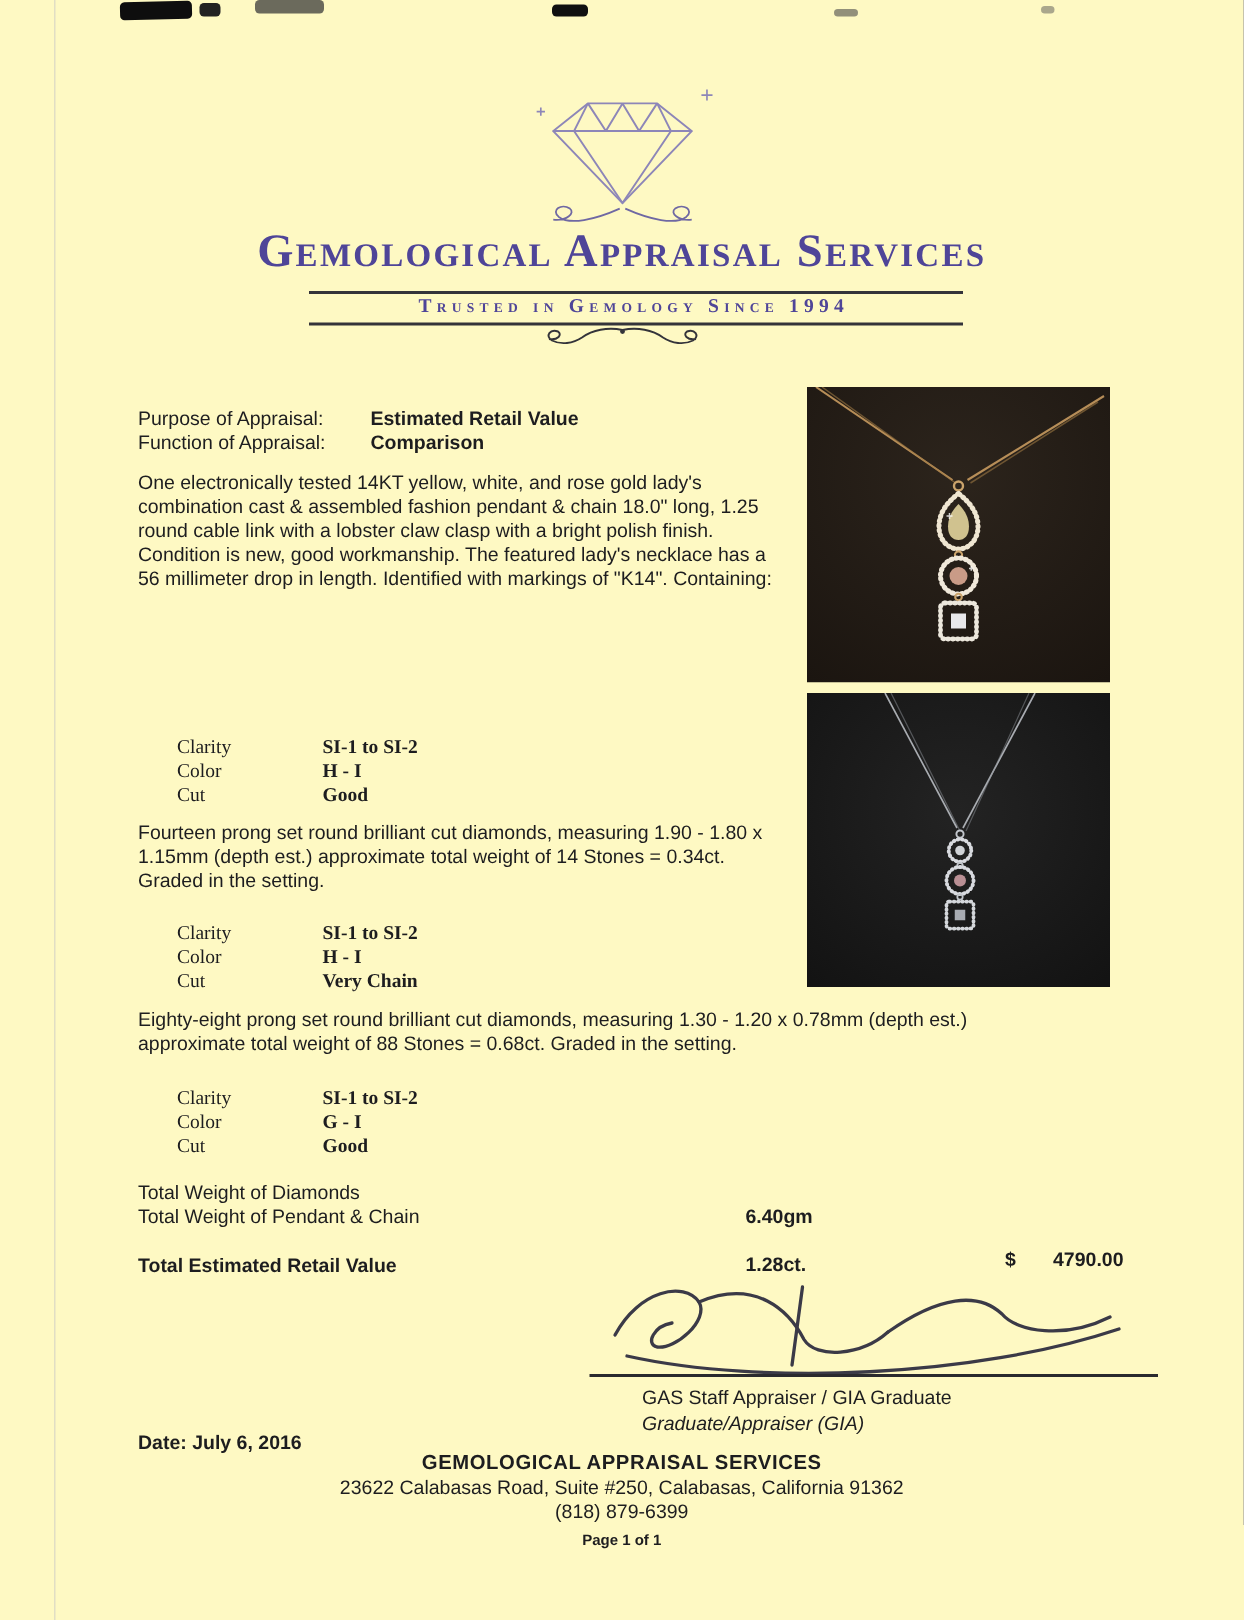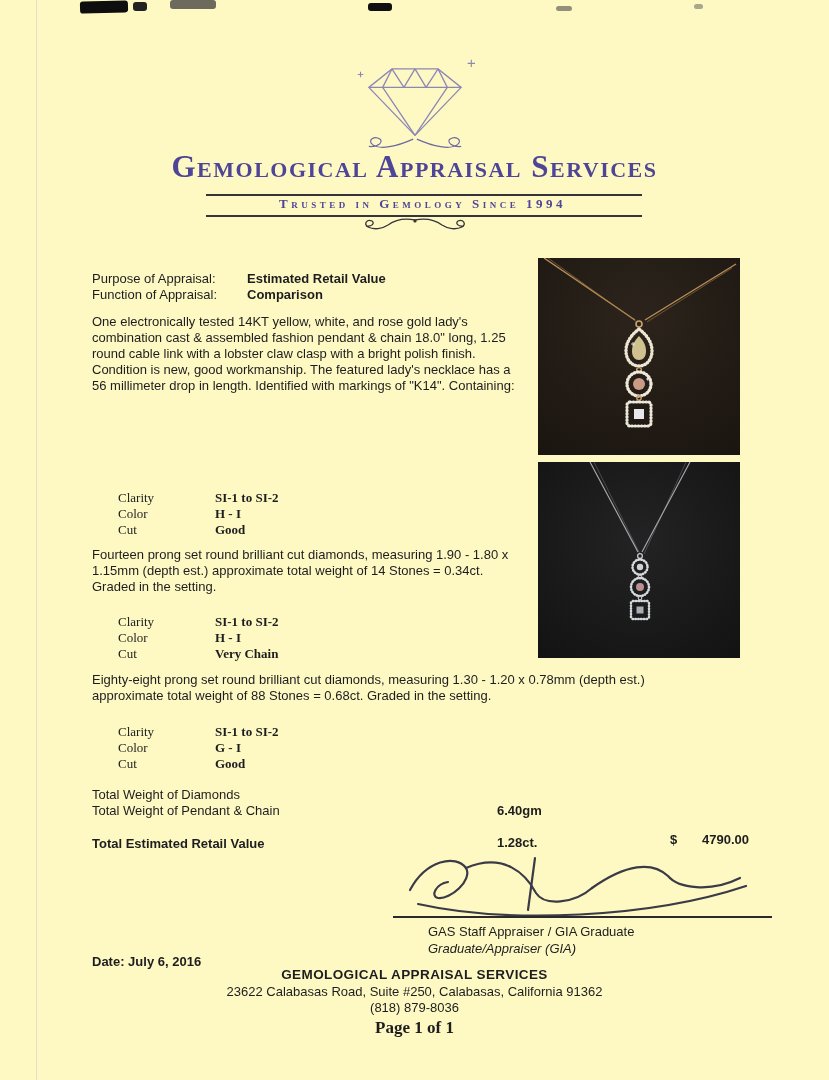--- a/index.html
+++ b/index.html
@@ -73,21 +73,21 @@
   .sig-line { position:absolute; left:393px; top:916px; width:379px; height:2px; background:#2a2a2e; }
   .date-line { left:92px; top:930px; font-weight:bold;margin-top:24px; }
   .appr-title { left:428px; top:924px; font-weight:normal; }
   .appr-sub { left:428px; top:941px; font-style:italic; }
 
   
   .foot { position:absolute; left:0; width:100%; text-align:center; }
   .foot-org { top:967px; font-weight:bold; font-size:13.5px; letter-spacing:.4px; }
   .foot-addr { top:984px; }
   .foot-phone { top:1000px; }
-  .foot-page { top:1020px; font-weight:bold; font-size:17px;font-family:Liberation Serif, serif; }
+  .foot-page { top:1020px; font-weight:bold; font-size:10px; }
 </style>
 </head>
 <body>
 
 <div class="page">
 
   <div class="scan-edge-left"></div>
   <div class="artifact a1"></div>
   <div class="artifact a2"></div>
   <div class="artifact a3"></div>
@@ -265,16 +265,16 @@
       <path d="M30,56 C120,76 262,70 358,38"></path>
     </svg>
   </div>
   <div class="sig-line"></div>
   <div class="abs date-line">Date: July 6, 2016</div>
   <div class="abs appr-title">GAS Staff Appraiser / GIA Graduate</div>
   <div class="abs appr-sub">Graduate/Appraiser (GIA)</div>
 
   <div class="foot foot-org">GEMOLOGICAL APPRAISAL SERVICES</div>
   <div class="foot foot-addr">23622 Calabasas Road, Suite #250, Calabasas, California 91362</div>
-  <div class="foot foot-phone">(818) 879-8036</div>
+  <div class="foot foot-phone">(818) 879-6399</div>
   <div class="foot foot-page">Page 1 of 1</div>
 
 </div>
 
 </body></html>

